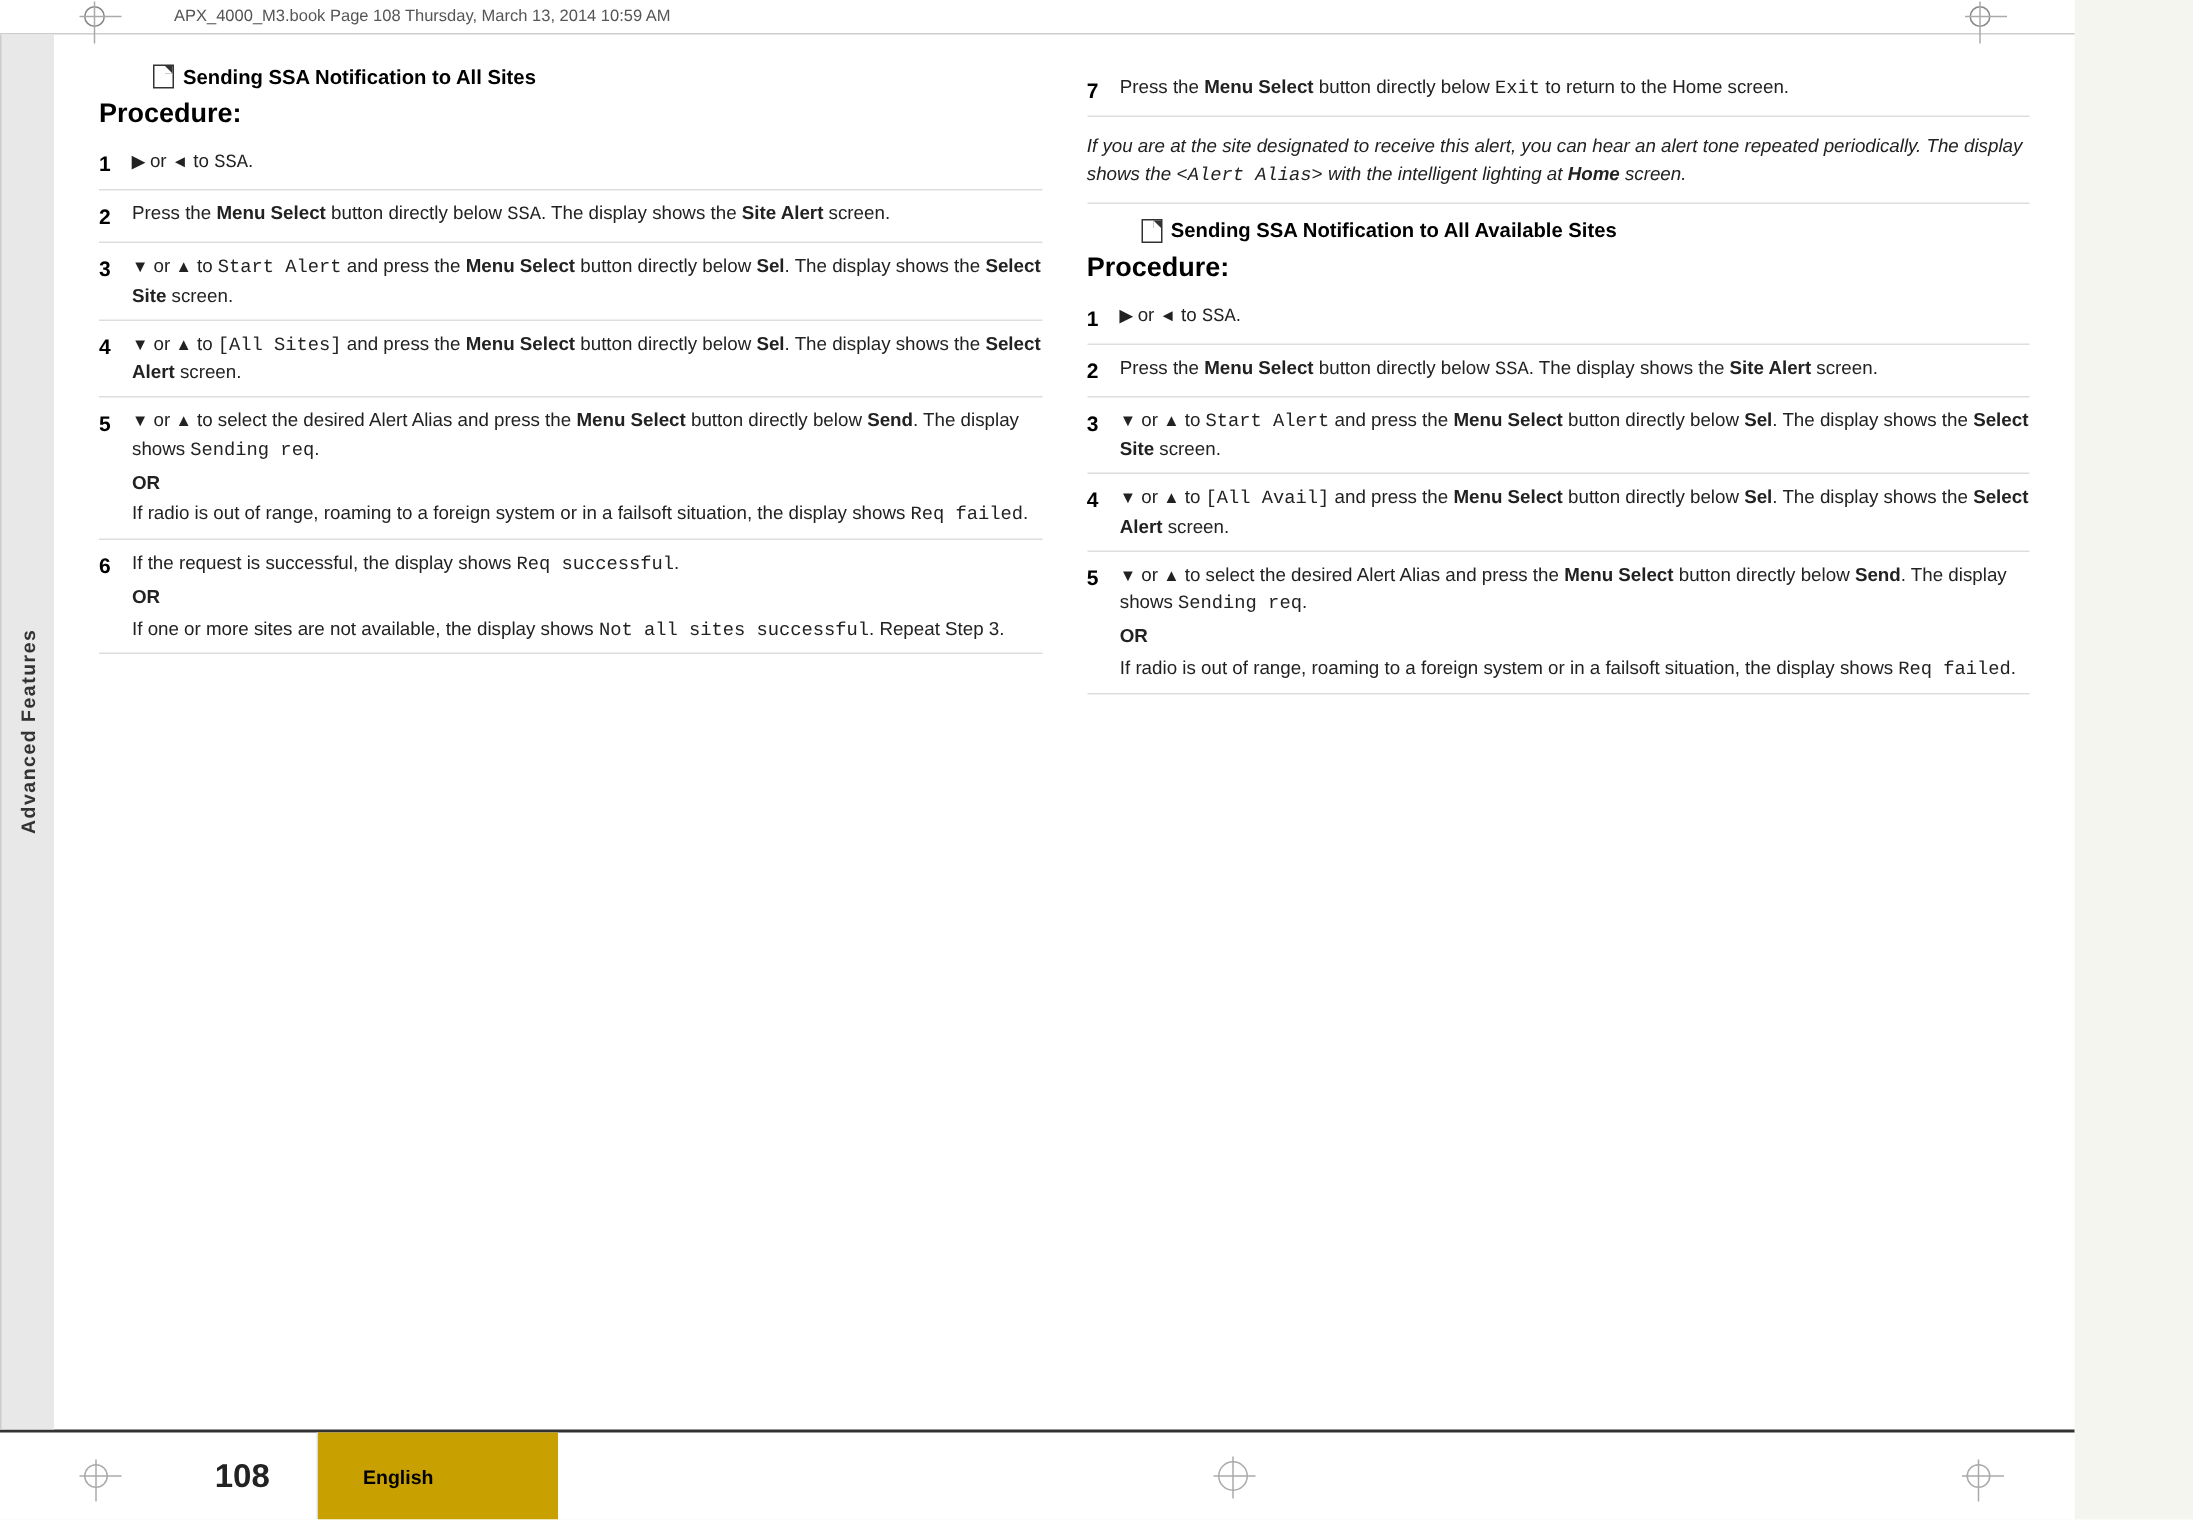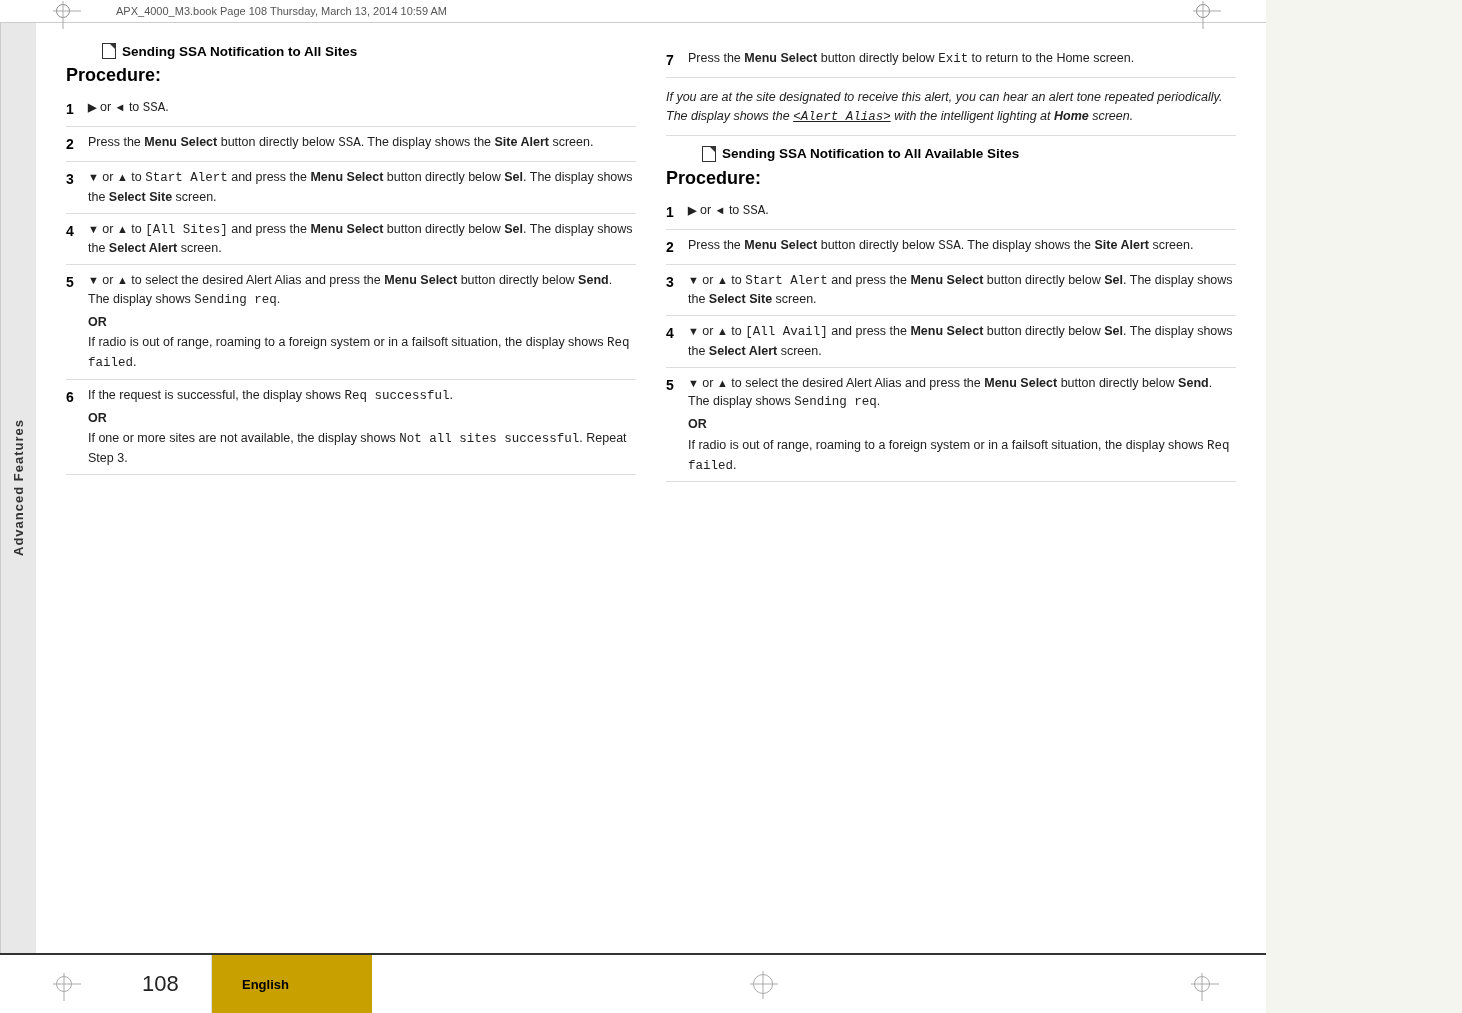--- a/index.html
+++ b/index.html
@@ -8,21 +8,21 @@
       font-size: 13px;
       background: #f5f5f0;
       width: 1462px;
       min-height: 1013px;
       display: flex;
       flex-direction: column;
     }
 
     .page-wrapper {
       background: #fff;
-      width: 1266px;
+      width: 1383px;
       min-height: 1013px;
       position: relative;
       display: flex;
       flex-direction: column;
     }
 
     
     .top-bar {
       background: #fff;
       border-bottom: 1px solid #ccc;
@@ -158,26 +158,27 @@
       background: #fff;
       border-top: 2px solid #333;
       display: flex;
       align-items: stretch;
       min-height: 60px;
     }
 
     .page-number-section {
       padding: 10px 30px;
       font-size: 22px;
-      font-weight: normal;
+      font-weight: bold;
       color: #222;
       display: flex;
       align-items: center;
       border-right: 1px solid #ddd;
       min-width: 100px;
+      justify-content: center;
     }
 
     .language-tab {
       background: #c8a000;
       color: #000000;
       font-weight: bold;
       font-size: 13px;
       padding: 10px 30px;
       display: flex;
       align-items: center;
@@ -300,21 +301,21 @@
       <div class="column">
 
         <div class="step" style="margin-bottom:8px;">
           <span class="step-num">7</span>
           <span class="step-content">
             Press the <b>Menu Select</b> button directly below <span class="mono">Exit</span> to return to the Home screen.
           </span>
         </div>
 
         <div class="info-italic">
-          If you are at the site designated to receive this alert, you can hear an alert tone repeated periodically. The display shows the <span style="font-family:'Courier New',monospace;font-style:italic;text-decoration:underline;">&lt;Alert Alias&gt;</span> with the intelligent lighting at <b><i>Home</i></b> screen.
+          If you are at the site designated to receive this alert, you can hear an alert tone repeated periodically. The display shows the <span style="font-family:'Courier New',monospace;font-style:italic;">&lt;Alert Alias&gt;</span> with the intelligent lighting at <b><i>Home</i></b> screen.
         </div>
 
         <div class="section-title">
           <span class="doc-icon"></span>
           <span>Sending SSA Notification to All Available Sites</span>
         </div>
         <div class="procedure-label">Procedure:</div>
 
         <div class="step">
           <span class="step-num">1</span>

